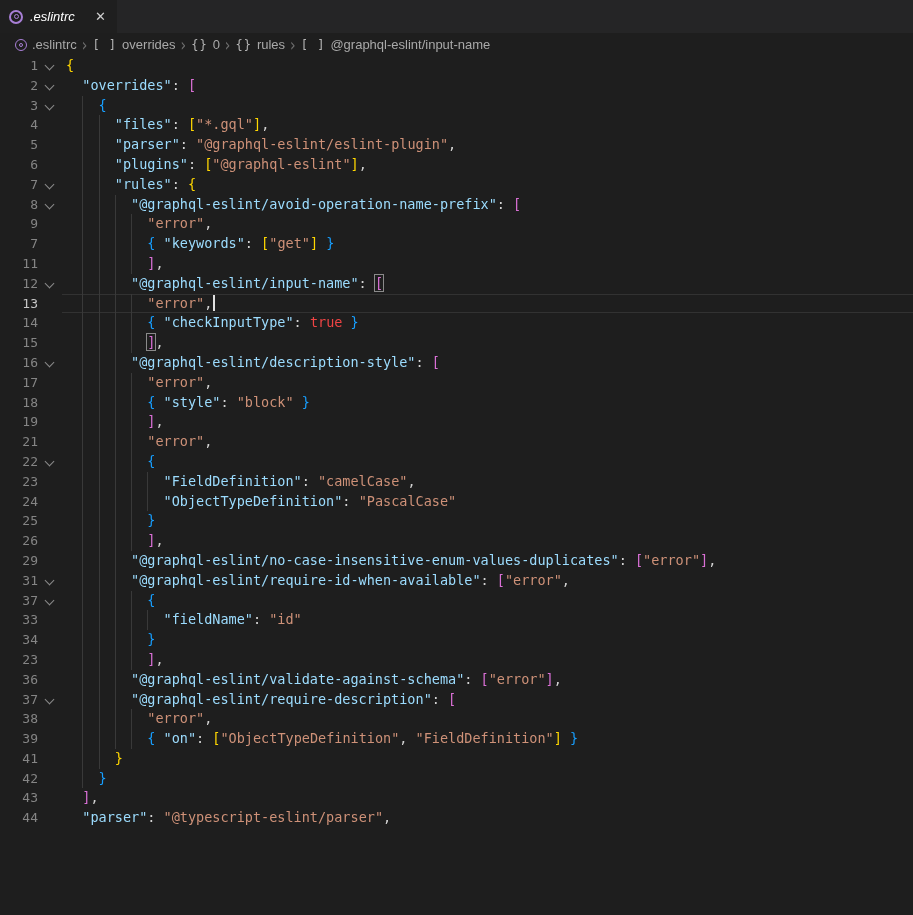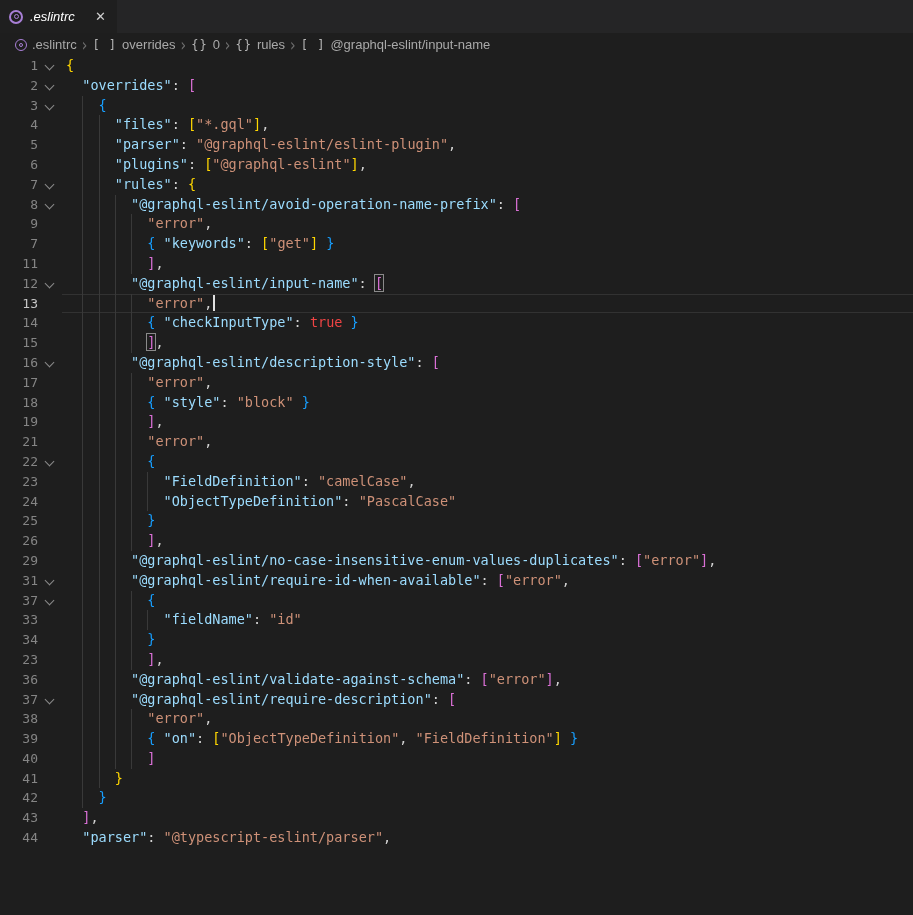--- a/index.html
+++ b/index.html
@@ -335,27 +335,20 @@
       </div>
       <div class="line">
         <div class="gutter">
           <div class="ln">39</div>
           <div class="fold"></div>
         </div>
         <div class="body"><i class="g" style="left: calc(2ch + 4px);"></i><i class="g" style="left: calc(4ch + 4px);"></i><i class="g" style="left: calc(6ch + 4px);"></i><i class="g" style="left: calc(8ch + 4px);"></i><span>          <span class="b3">{</span><span class="p"> </span><span class="k">"on"</span><span class="p">: </span><span class="b1">[</span><span class="s">"ObjectTypeDefinition"</span><span class="p">, </span><span class="s">"FieldDefinition"</span><span class="b1">]</span><span class="p"> </span><span class="b3">}</span></span></div>
       </div>
       <div class="line">
         <div class="gutter">
-          <div class="ln">40</div>
-          <div class="fold"></div>
-        </div>
-        <div class="body"><i class="g" style="left: calc(2ch + 4px);"></i><i class="g" style="left: calc(4ch + 4px);"></i><i class="g" style="left: calc(6ch + 4px);"></i><i class="g" style="left: calc(8ch + 4px);"></i><span>          <span class="b2">]</span></span></div>
-      </div>
-      <div class="line">
-        <div class="gutter">
           <div class="ln">41</div>
           <div class="fold"></div>
         </div>
         <div class="body"><i class="g" style="left: calc(2ch + 4px);"></i><i class="g" style="left: calc(4ch + 4px);"></i><span>      <span class="b1">}</span></span></div>
       </div>
       <div class="line">
         <div class="gutter">
           <div class="ln">42</div>
           <div class="fold"></div>
         </div>

